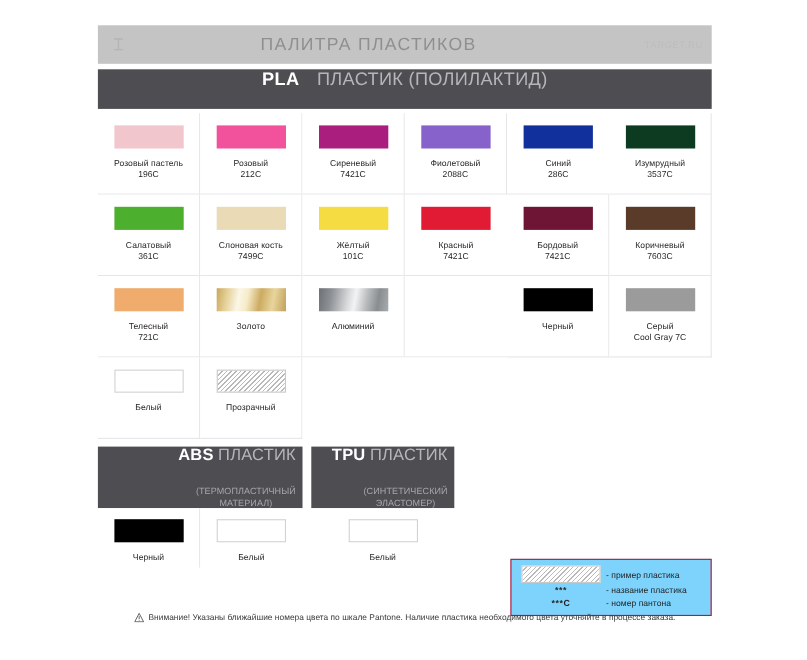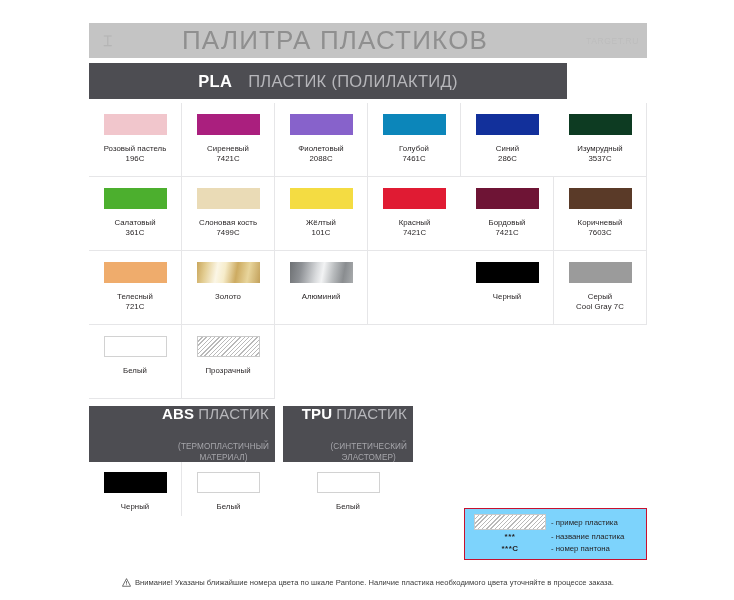--- a/index.html
+++ b/index.html
@@ -45,21 +45,21 @@
   .logo-glyph {
     font-size: 15px;
     color: #b5b5b5;
     font-weight: bold;
     line-height: 1;
     letter-spacing: 0.5px;
   }
   .top-bar-title {
     flex: 1 1 auto;
     text-align: center;
-    font-size: 26px;
+    font-size: 16px;
     letter-spacing: 1.2px;
     color: #8f8f8f;
     font-weight: 400;
     white-space: nowrap;
   }
   .top-bar-watermark {
     flex: 0 0 auto;
     width: 96px;
     padding-right: 8px;
     text-align: right;
@@ -67,25 +67,24 @@
     letter-spacing: 0.6px;
     color: #bdbdbd;
     white-space: nowrap;
   }
 
   
   .section-banner {
     position: absolute;
     left: 89px;
     top: 63px;
-    width: 478px;
+    width: 558px;
     height: 36px;
     background: #4d4d52;
     display: flex;
-    align-items: center;
     justify-content: center;
     box-sizing: border-box;
   }
   .section-banner .strong {
     color: #ffffff;
     font-weight: bold;
     font-size: 16.5px;
     letter-spacing: 0.3px;
   }
   .section-banner .rest {
@@ -262,21 +261,21 @@
     color: #231f20;
     line-height: 11px;
     margin-left: 4px;
     white-space: nowrap;
   }
 
   
   .footer {
     position: absolute;
     left: 89px;
-    top: 577px;
+    top: 556px;
     width: 558px;
     display: flex;
     align-items: center;
     justify-content: center;
   }
   .warn-icon {
     flex: 0 0 auto;
     margin-right: 4px;
     display: flex;
     align-items: center;
@@ -307,33 +306,33 @@
     <span class="rest">ПЛАСТИК (ПОЛИЛАКТИД)</span>
   </div>
 
   <div class="grid" id="pla-grid">
       <div class="cell">
         <div class="chip" style="background: rgb(241, 198, 204);"></div>
         <div class="chip-name">Розовый пастель</div>
         <div class="chip-code">196C</div>
       </div>
       <div class="cell">
+        <div class="chip" style="background: rgb(242, 82, 155);"></div>
+        <div class="chip-name">Розовый</div>
+        <div class="chip-code">212C</div>
+      </div>
+      <div class="cell">
         <div class="chip" style="background: rgb(170, 31, 126);"></div>
         <div class="chip-name">Сиреневый</div>
         <div class="chip-code">7421C</div>
       </div>
       <div class="cell">
         <div class="chip" style="background: rgb(135, 98, 203);"></div>
         <div class="chip-name">Фиолетовый</div>
         <div class="chip-code">2088C</div>
-      </div>
-      <div class="cell">
-        <div class="chip" style="background: rgb(12, 134, 186);"></div>
-        <div class="chip-name">Голубой</div>
-        <div class="chip-code">7461C</div>
       </div>
       <div class="cell col-last">
         <div class="chip" style="background: rgb(18, 48, 155);"></div>
         <div class="chip-name">Синий</div>
         <div class="chip-code">286C</div>
       </div>
       <div class="cell">
         <div class="chip" style="background: rgb(13, 59, 34);"></div>
         <div class="chip-name">Изумрудный</div>
         <div class="chip-code">3537C</div>

